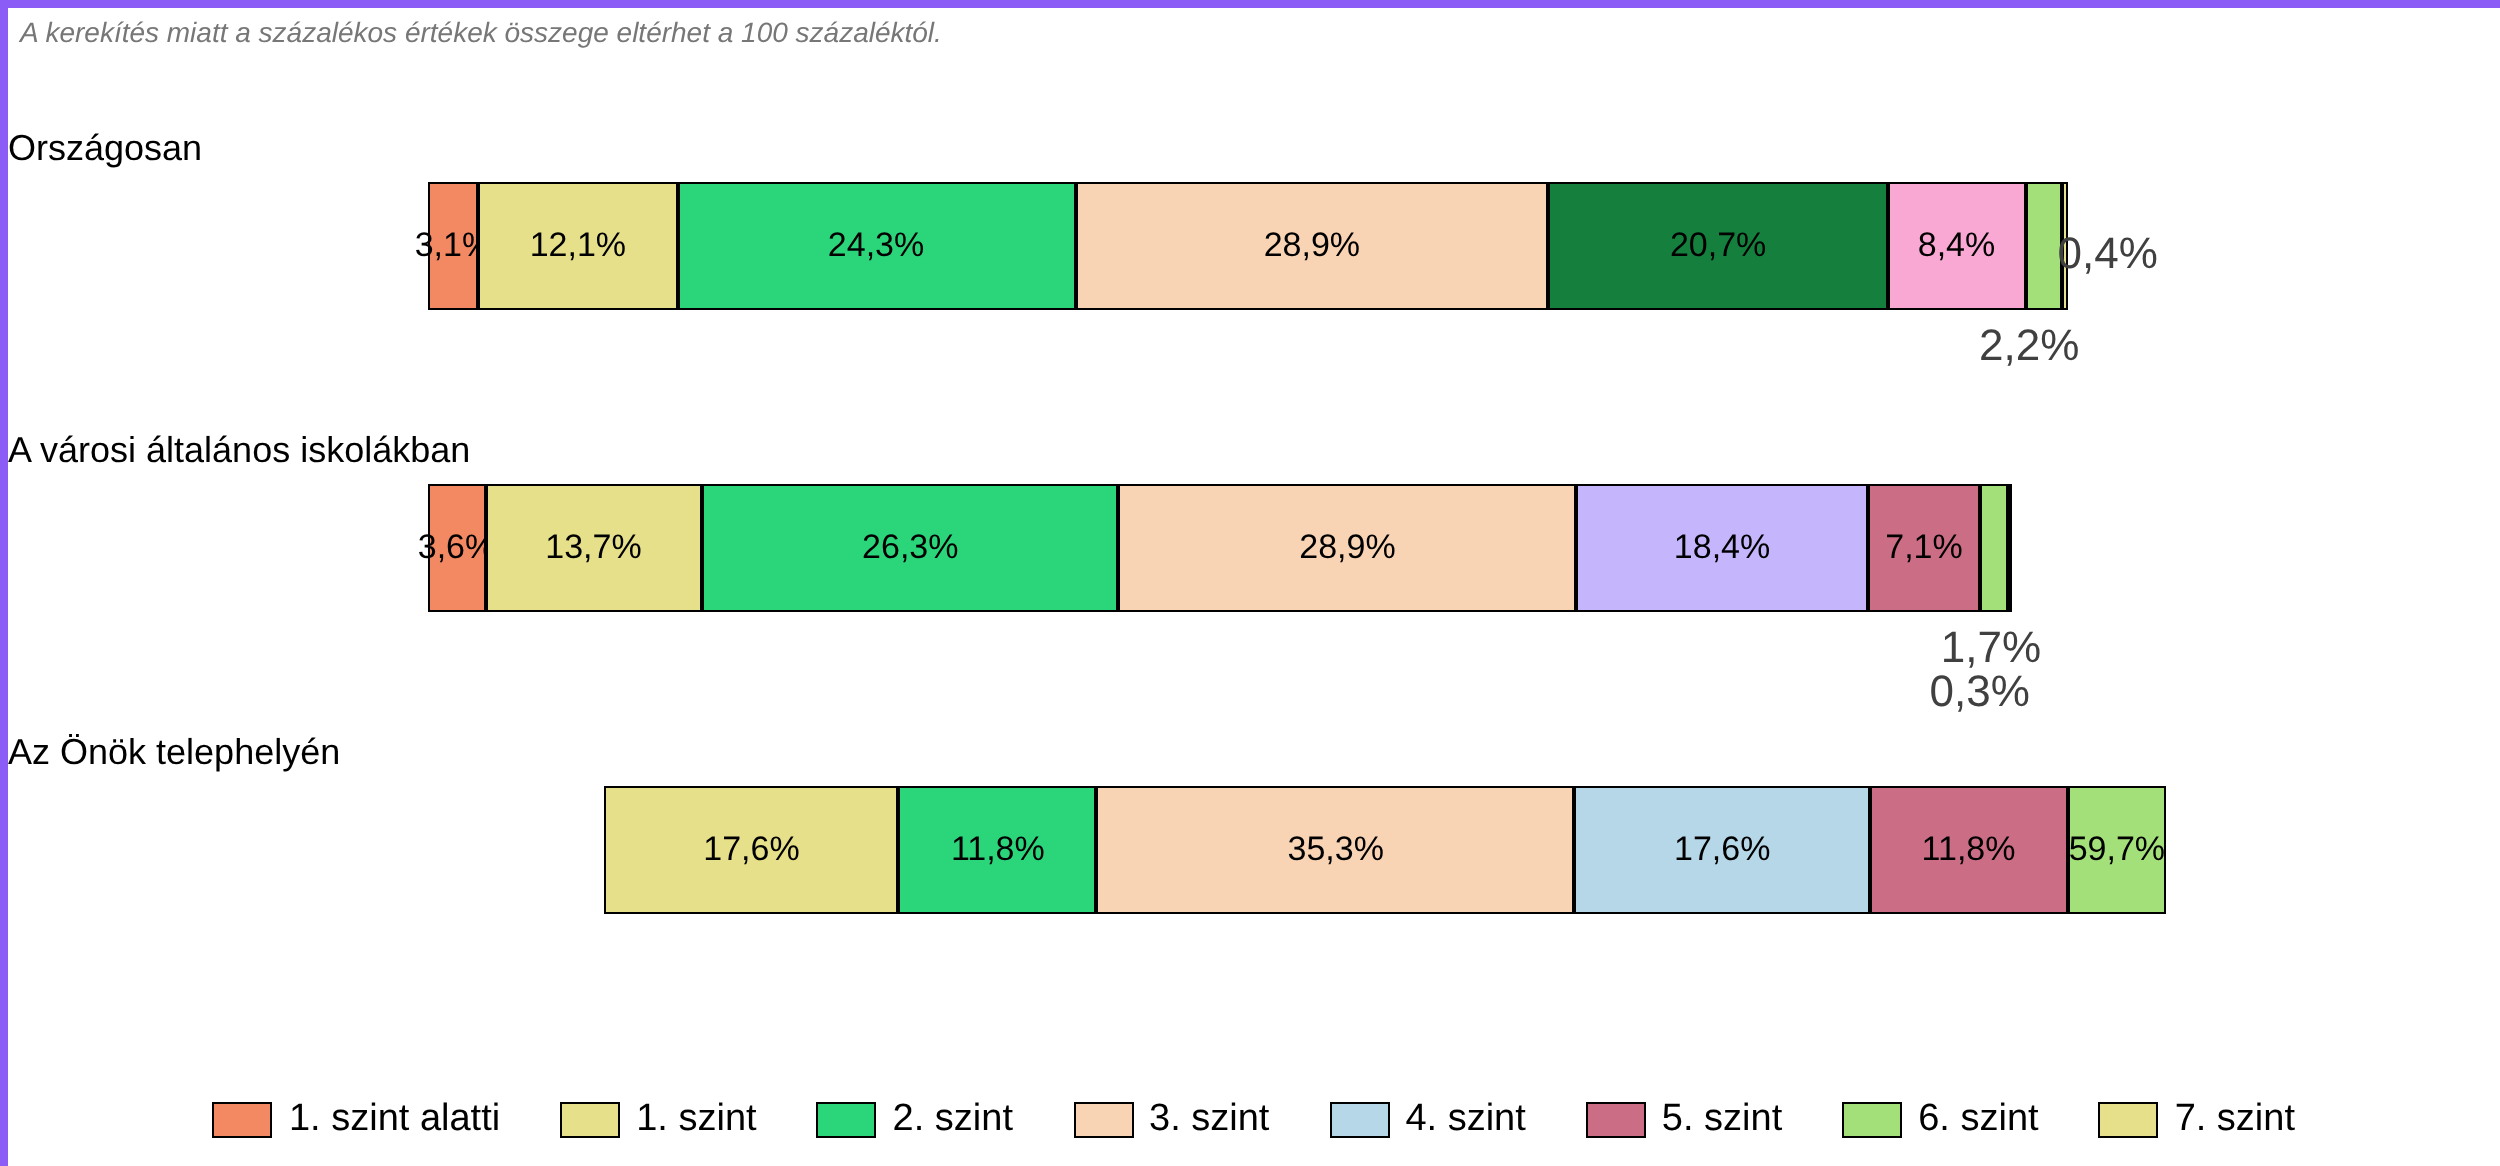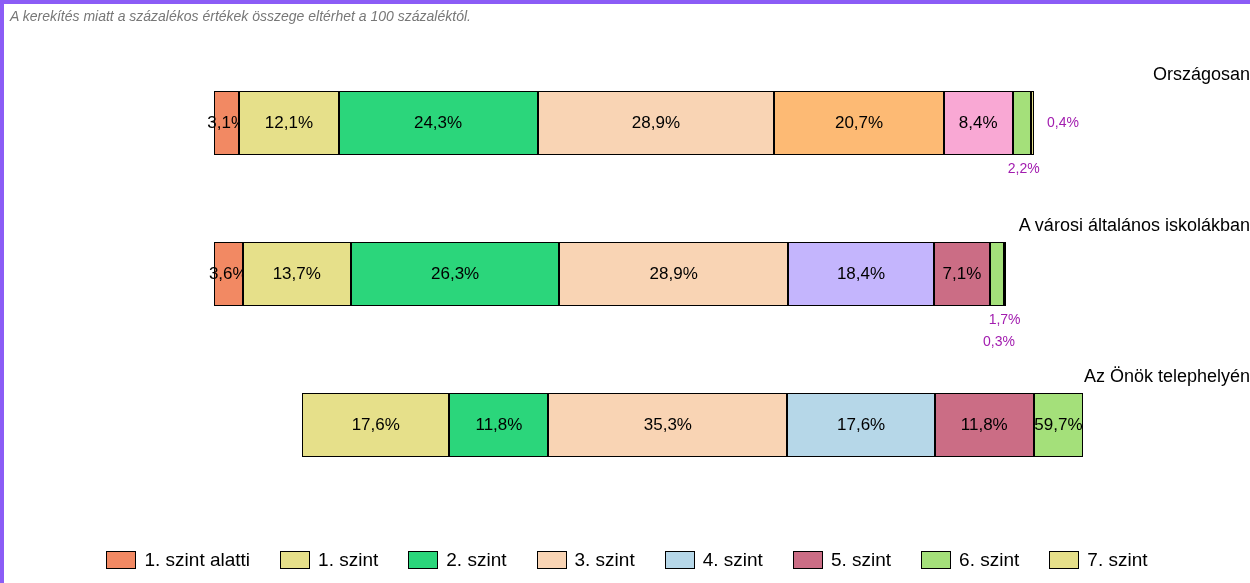--- a/index.html
+++ b/index.html
@@ -24,21 +24,21 @@
     color: #777;
   }
   .chart-area {
     position: absolute;
     top: 60px;
     left: 0;
     right: 0;
   }
   .row-title {
     font-size: 18px;
-    text-align: right;
+    text-align: left;
     margin-bottom: 6px;
     color: #000;
   }
   .bar-wrap {
     position: relative;
     height: 64px;
     margin-bottom: 60px;
   }
   .bar {
     position: absolute;
@@ -51,22 +51,22 @@
     box-sizing: border-box;
     display: flex;
     align-items: center;
     justify-content: center;
     font-size: 17px;
     color: #000;
     position: relative;
   }
   .ext-label {
     position: absolute;
-    font-size: 14px;
-    color: #a21caf;
+    font-size: 22px;
+    color: #404040;
     white-space: nowrap;
   }
   .legend {
     position: absolute;
     bottom: 12px;
     left: 0;
     right: 0;
     display: flex;
     justify-content: center;
     gap: 30px;
@@ -91,21 +91,21 @@
   <div class="note">A kerekítés miatt a százalékos értékek összege eltérhet a 100 százaléktól.</div>
 
   <div class="chart-area" id="chart-area">
       <div class="row-title">Országosan</div>
       <div class="bar-wrap">
         <div class="bar" style="left: 210px; width: 820px;">
           <div class="seg" style="background: rgb(242, 137, 99); width: 25.3946px;">3,1%</div>
           <div class="seg" style="background: rgb(230, 224, 138); width: 99.1209px;">12,1%</div>
           <div class="seg" style="background: rgb(43, 214, 123); width: 199.061px;">24,3%</div>
           <div class="seg" style="background: rgb(249, 212, 180); width: 236.743px;">28,9%</div>
-          <div class="seg" style="background: #fdba74; width: 169.57px;">20,7%</div>
+          <div class="seg" style="background: #15803d; width: 169.57px;">20,7%</div>
           <div class="seg" style="background: #f9a8d4; width: 68.8112px;">8,4%</div>
           <div class="seg" style="background: rgb(164, 224, 122); width: 18.022px;">
             <div class="ext-label" style="right: -10px; top: 68px;">2,2%</div>
           </div>
           <div class="seg" style="background: rgb(230, 224, 138); width: 3.27672px;">
             <div class="ext-label" style="right: -46px; top: 22px;">0,4%</div>
           </div>
         </div>
       </div>
       <div class="row-title">A városi általános iskolákban</div>

